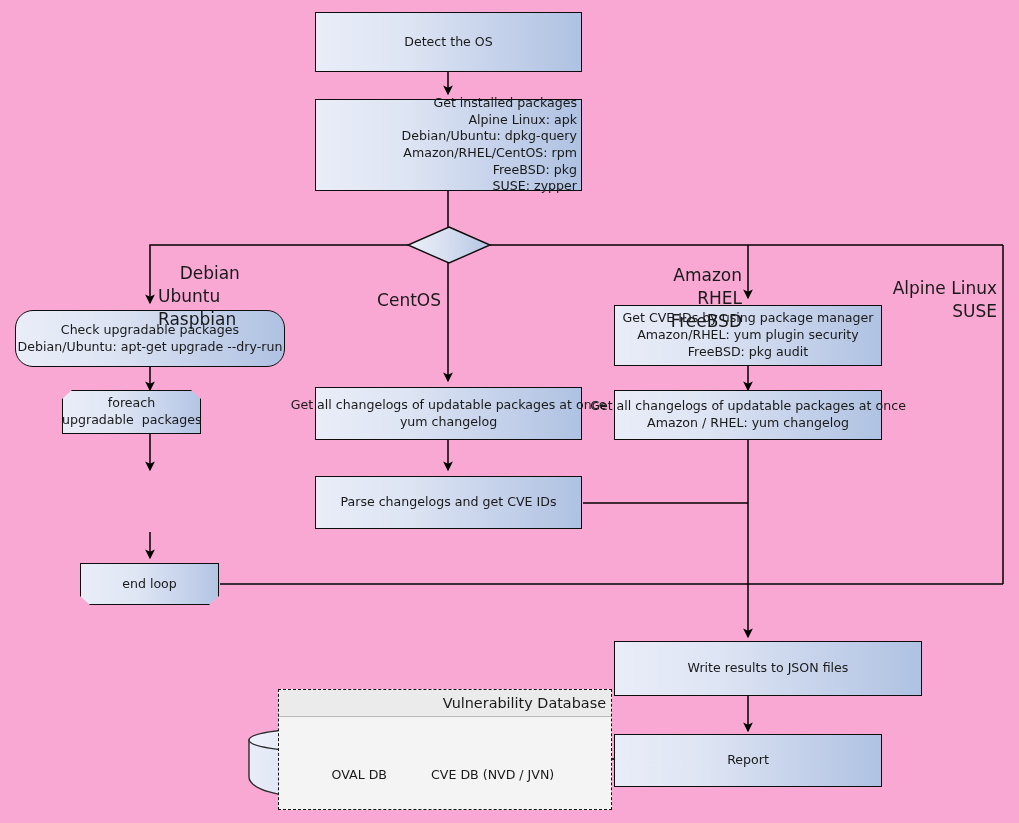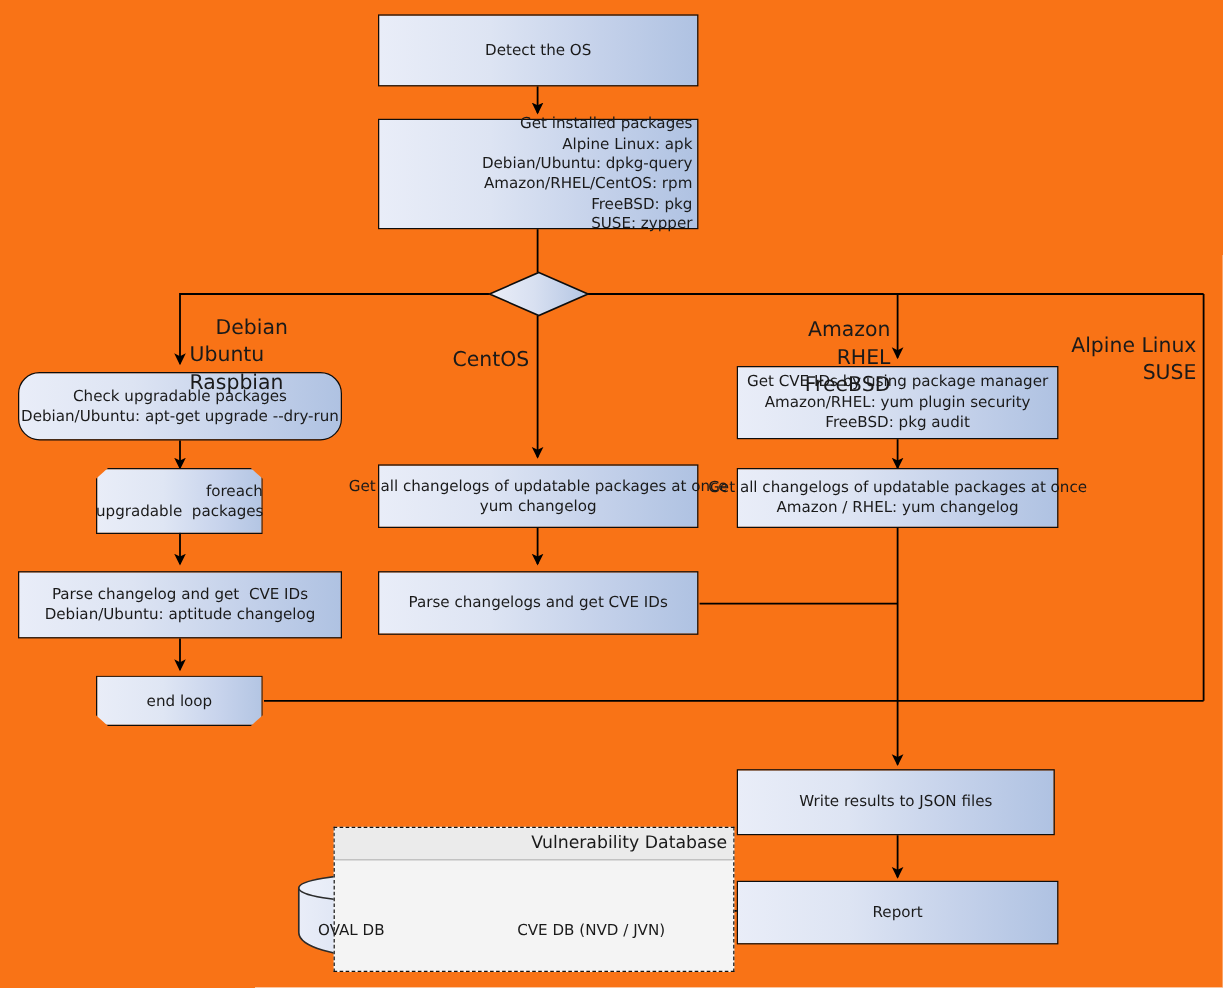--- a/index.html
+++ b/index.html
@@ -9,21 +9,21 @@
     background: #ffffff;
   }
   body {
     font-family: "DejaVu Sans", "Liberation Sans", sans-serif;
     color: #1a1a1a;
   }
   #canvas {
     position: relative;
     width: 1019px;
     height: 823px;
-    background: #f97316;
+    background: #f9a8d4;
     overflow: hidden;
   }
   #edges {
     position: absolute;
     left: 0;
     top: 0;
     width: 1019px;
     height: 823px;
     pointer-events: none;
   }
@@ -116,21 +116,21 @@
     align-items: center;
     justify-content: flex-end;
     padding-right: 5px;
     font-size: 14.4px;
     color: #1a1a1a;
   }
   .cyl-label {
     position: absolute;
     left: 0;
     width: 100%;
-    text-align: left;
+    text-align: right;
     font-size: 12.6px;
     color: #1a1a1a;
     white-space: pre;
   }
 </style>
 </head>
 <body>
 
 <div id="canvas">
 
@@ -213,30 +213,26 @@
 Amazon/RHEL/CentOS: rpm
 FreeBSD: pkg
 SUSE: zypper</span>
   </div>
 
   <div class="node" style="left:15px; top:310px; width:270px; height:57px;border-radius:18px;">
     <span class="txt">Check upgradable packages
 Debian/Ubuntu: apt-get upgrade --dry-run</span>
   </div>
 
-  <div class="node loop-start" style="left:80px; top:390px; width:139px; height:55px;text-align:right;">
+  <div class="node loop-start" style="left:62px; top:390px; width:139px; height:44px;">
     <span class="shape"></span>
     <span class="txt">foreach
 upgradable  packages</span>
   </div>
 
-  <div class="node" style="left:15px; top:476px; width:270px; height:56px;">
-    <span class="txt">Parse changelog and get  CVE IDs
-Debian/Ubuntu: aptitude changelog</span>
-  </div>
 
   <div class="node loop-end" style="left:80px; top:563px; width:139px; height:42px;">
     <span class="shape"></span>
     <span class="txt">end loop</span>
   </div>
 
   <div class="node overflow" style="left:315px; top:387px; width:267px; height:53px;">
     <span class="txt">Get all changelogs of updatable packages at once
 yum changelog</span>
   </div>
@@ -249,21 +245,21 @@
     <span class="txt">Get CVE IDs by using package manager
 Amazon/RHEL: yum plugin security
 FreeBSD: pkg audit</span>
   </div>
 
   <div class="node overflow" style="left:614px; top:390px; width:268px; height:50px;">
     <span class="txt">Get all changelogs of updatable packages at once
 Amazon / RHEL: yum changelog</span>
   </div>
 
-  <div class="node" style="left:614px; top:641px; width:265px; height:55px;">
+  <div class="node" style="left:614px; top:641px; width:308px; height:55px;">
     <span class="txt">Write results to JSON files</span>
   </div>
 
   <div class="node" style="left:614px; top:734px; width:268px; height:53px;">
     <span class="txt">Report</span>
   </div>
 
   <div class="branch-label lal" style="left:158px; top:239px;">
     <span>Debian
 Ubuntu

